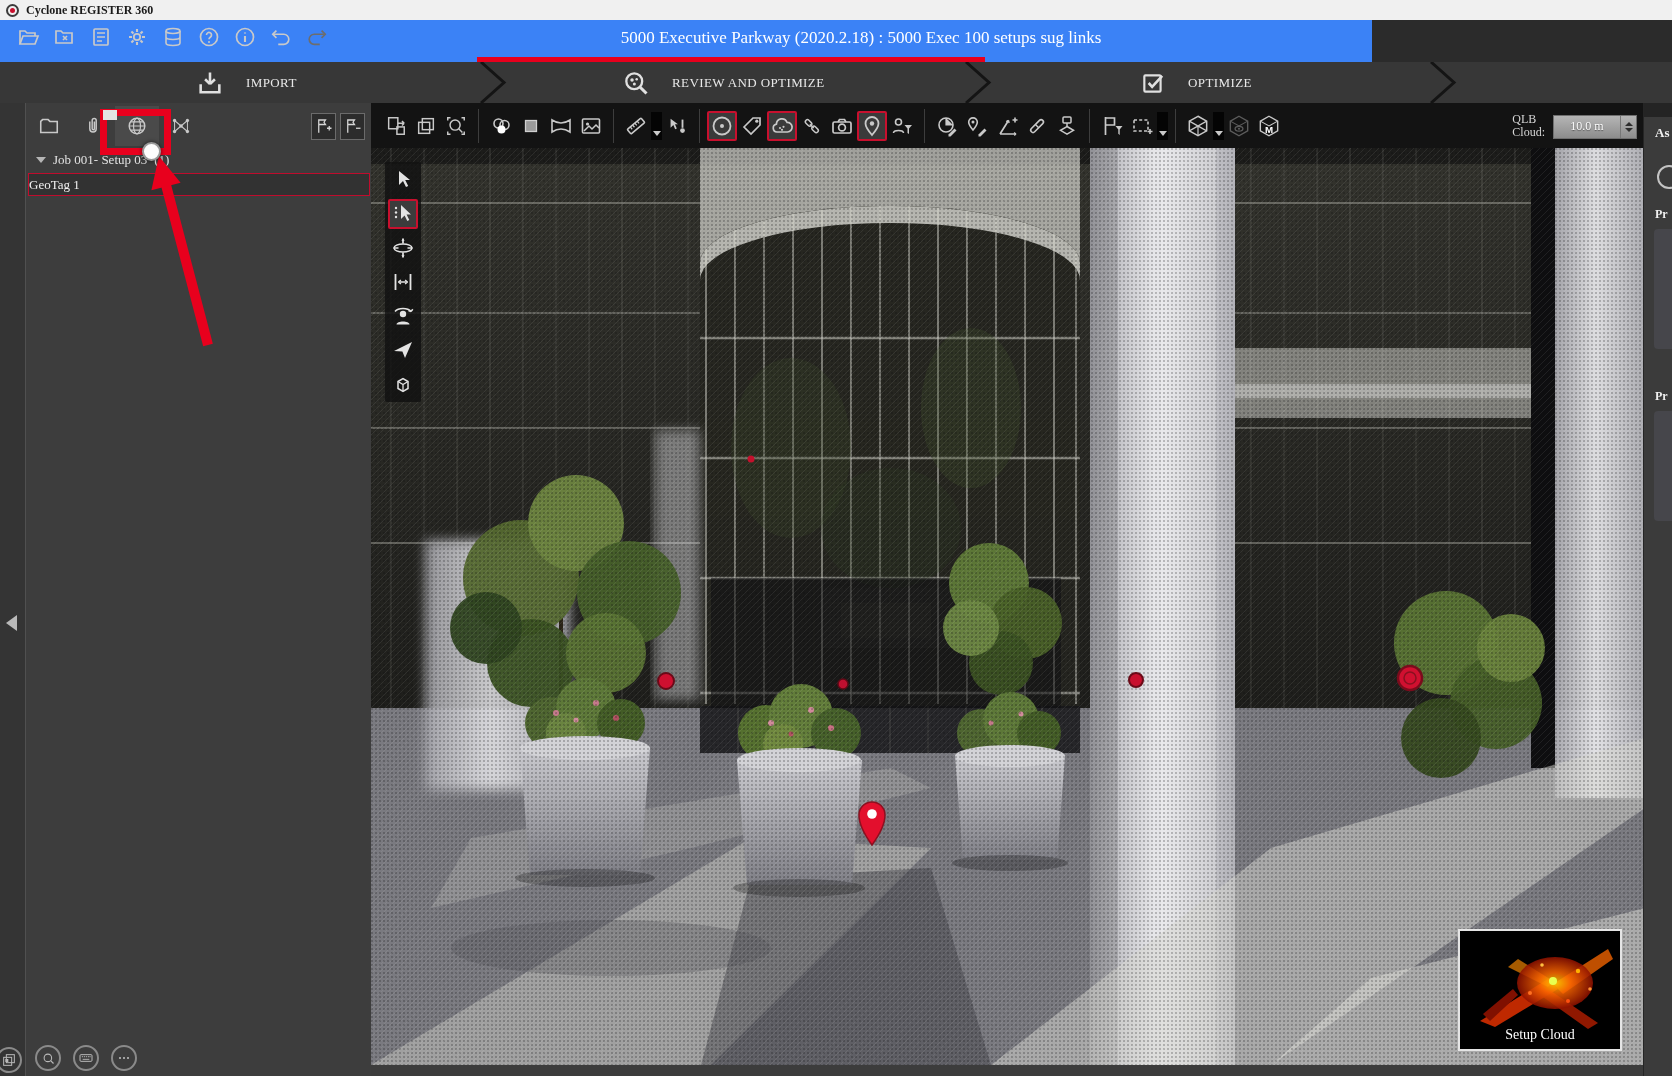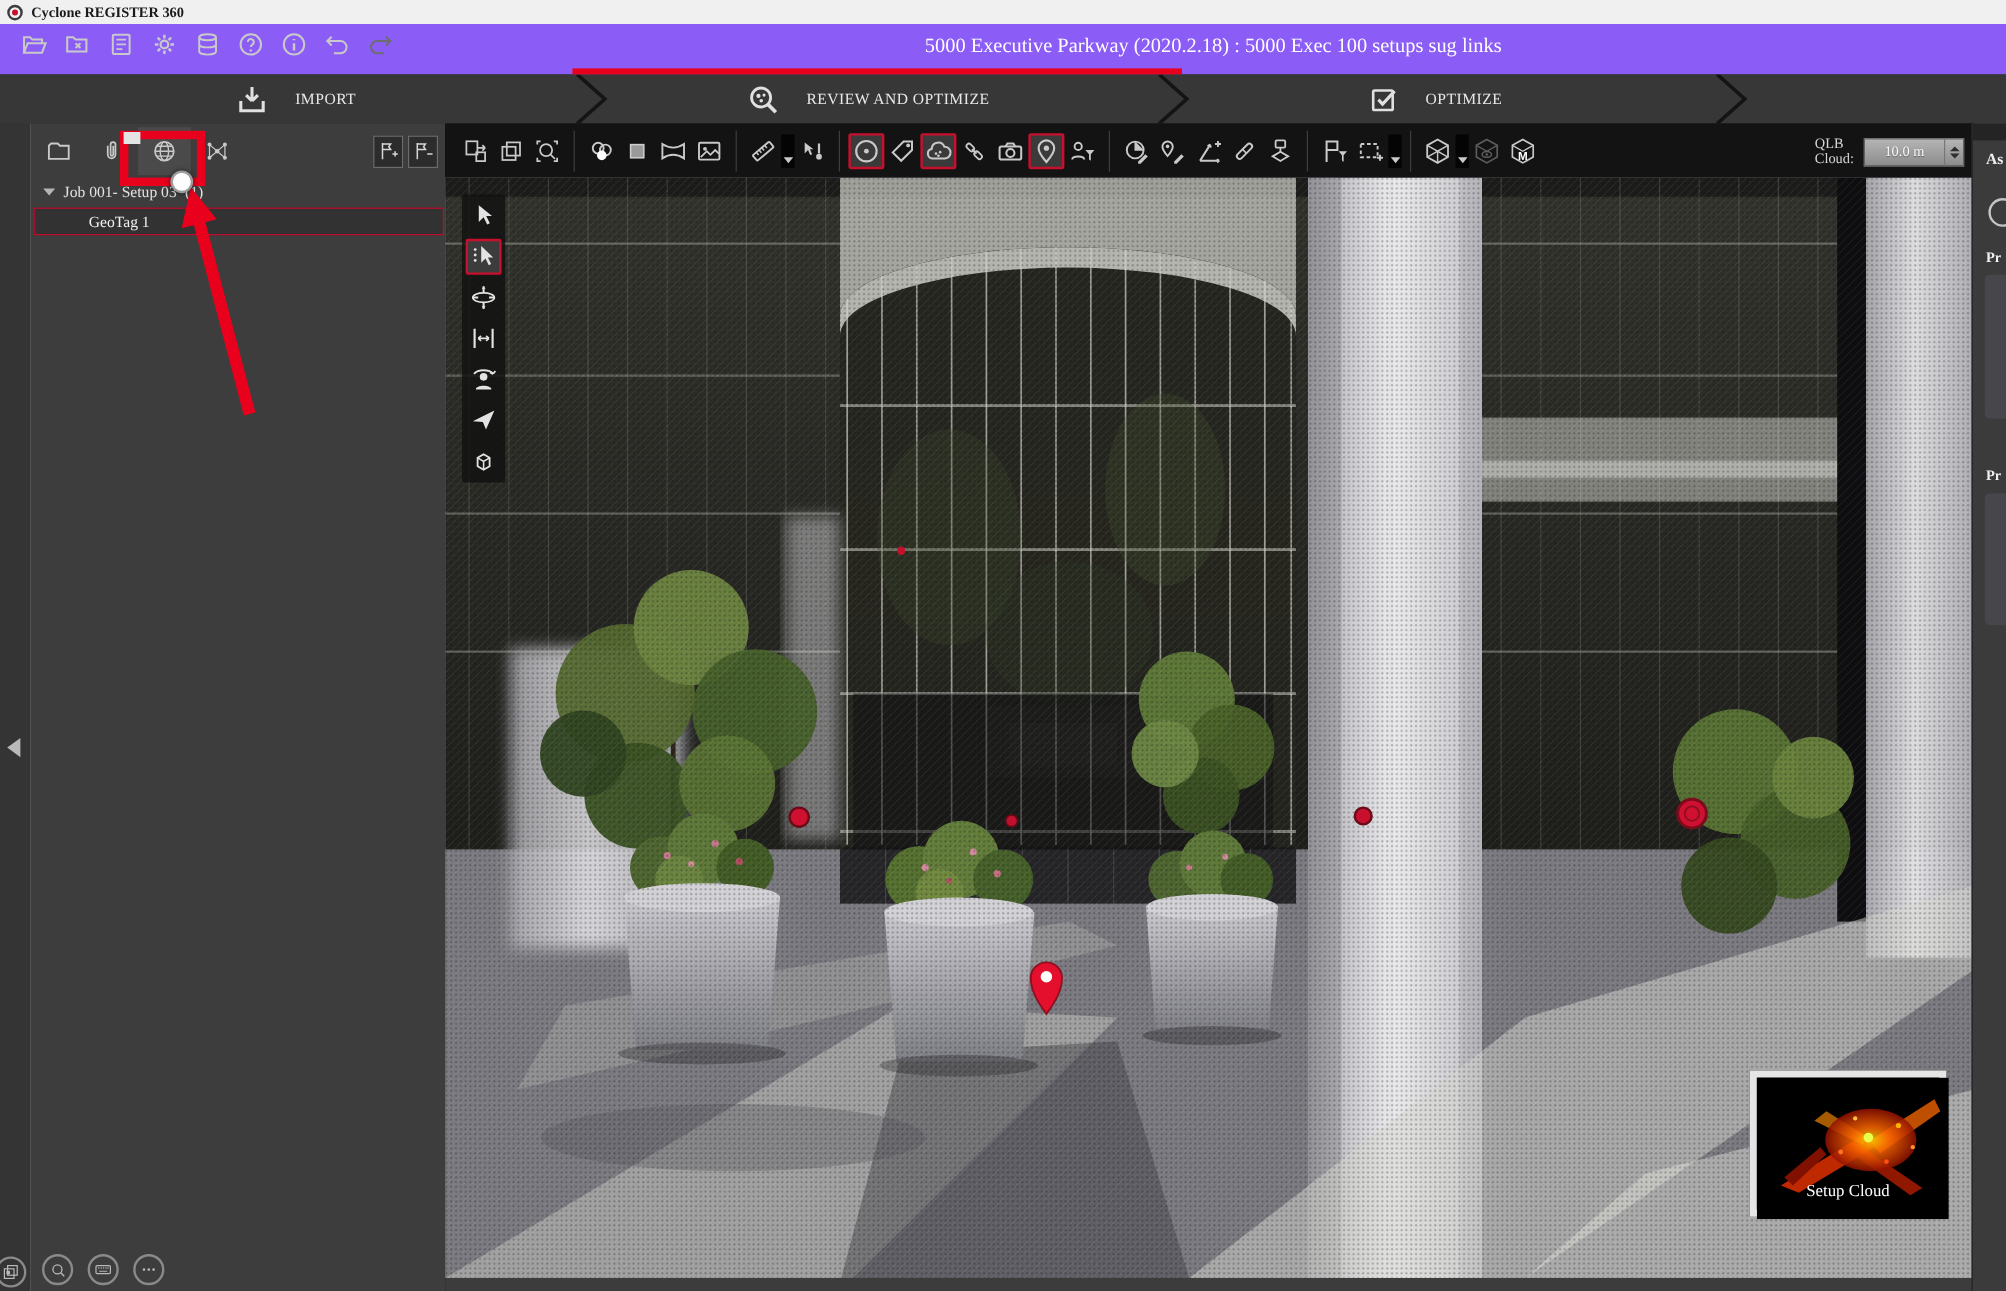--- a/index.html
+++ b/index.html
@@ -5,21 +5,21 @@
   html,body{margin:0;padding:0;background:#222;}
   *{box-sizing:border-box;}
   #stage{position:relative;width:1672px;height:1076px;overflow:hidden;
          font-family:Liberation Serif, serif;background:#2b2b2b;}
   
   #titlebar{position:absolute;left:0;top:0;width:1672px;height:20px;background:#f0f0f0;
             display:flex;align-items:center;color:#1a1a1a;font-size:12px;font-weight:bold;}
   #titlebar .logo{width:13px;height:13px;border-radius:50%;border:2px solid #3c3c3c;margin:0 7px 0 6px;position:relative;}
   #titlebar .logo::after{content:"";position:absolute;left:2px;top:2px;width:5px;height:5px;border-radius:50%;background:#c8102e;}
   
-  #menubar{position:absolute;left:0;top:20px;width:1672px;height:42px;background:#8b5cf6;padding-left:40px;}
+  #menubar{position:absolute;left:0;top:20px;width:1372px;height:42px;background:#3b82f6;padding-left:40px;}
   #menubar .mrow{position:absolute;left:16px;top:4px;display:flex;gap:10px;align-items:center;}
   .mbtn{width:26px;height:26px;display:flex;align-items:center;justify-content:center;color:#c9c9c9;}
   .mbtn.dim{color:#6d6d6d;}
   #proj-title{position:absolute;left:350px;right:0;top:8px;text-align:center;color:#fff;font-size:17px;}
   
   #tabbar{position:absolute;left:0;top:62px;width:1672px;height:41px;background:#373737;}
   #tabbar svg.chev{position:absolute;left:0;top:0;}
   .wtab{position:absolute;top:0;height:41px;display:flex;align-items:center;gap:22px;color:#e8e8e8;
         font-size:13px;letter-spacing:.4px;}
   .wtab .icn{color:#e0e0e0;}
@@ -33,21 +33,21 @@
   #rail .cbtn{position:absolute;left:-4px;top:944px;}
   #ptab-strip{position:absolute;left:27px;top:2px;width:344px;height:42px;display:flex;align-items:center;}
   .ptab{width:44px;height:40px;display:flex;align-items:center;justify-content:center;color:#c9c9c9;}
   .ptab.active{background:#4a4a4a;}
   .flagbtn{width:25px;height:27px;background:#2c2c2c;border:1px solid #6b6b6b;color:#d6d6d6;
            display:flex;align-items:center;justify-content:center;margin-left:4px;}
   #tree{position:absolute;left:27px;top:46px;width:344px;color:#e2e2e2;font-size:13px;}
   #tree .root{display:flex;align-items:center;gap:7px;padding:3px 0 3px 9px;}
   #tree .tri{width:0;height:0;border-left:5px solid transparent;border-right:5px solid transparent;border-top:6px solid #b5b5b5;}
   #tree .item{margin:2px 1px 0 1px;height:23px;border:1px solid #c00c2d;background:#323232;
-              display:flex;align-items:center;padding-left:45px;color:#f0f0f0;}
+              display:flex;align-items:center;color:#f0f0f0;}
   #panel-bottom{position:absolute;left:27px;top:942px;display:flex;gap:12px;}
   
   #viewport{position:absolute;left:371px;top:103px;width:1274px;height:973px;background:#101010;}
   #vtoolbar{position:absolute;left:0;top:0;width:1274px;height:45px;background:#131313;
             display:flex;align-items:center;padding:0 8px 0 10px;}
   .ti{width:30px;height:30px;display:flex;align-items:center;justify-content:center;color:#c9c9c9;flex:none;}
   .ti.hot{border:2px solid #c8102e;background:#3a3a3a;border-radius:2px;}
   .ti.dim{opacity:.4;}
   .vsep{width:1px;height:34px;background:#3d3d3d;margin:0 7px;flex:none;}
   .dd{width:11px;height:28px;background:#040404;display:flex;align-items:flex-end;justify-content:center;padding-bottom:4px;flex:none;}
@@ -63,22 +63,22 @@
   #spinner .arrows i.dn{border-top:4px solid #2e2e2e;}
   #canvas{position:absolute;left:0;top:45px;width:1274px;height:917px;overflow:hidden;background:#6f6f76;}
   #canvas svg.scene{display:block;width:1274px;height:917px;}
   #vstatus{position:absolute;left:0;top:962px;width:1274px;height:11px;background:#3c3c3c;}
   
   #vtools{position:absolute;left:14px;top:14px;width:36px;background:rgba(17,17,17,.82);
           padding:3px;display:flex;flex-direction:column;gap:4px;border-radius:2px;}
   .vt{width:30px;height:30px;display:flex;align-items:center;justify-content:center;color:#e3e3e3;}
   .vt.hot{border:2px solid #c8102e;background:#3c3c3c;border-radius:2px;}
   
-  #thumb{position:absolute;left:1087px;top:744px;width:164px;height:122px;background:#000;
-         border:6px solid #e5e5e5;}
+  #thumb{position:absolute;left:1087px;top:781px;width:164px;height:122px;background:#000;
+         border:2px solid #e5e5e5;}
   #thumb .tlabel{position:absolute;left:0;right:0;bottom:6px;text-align:center;color:#fff;font-size:14px;}
   
   #right-panel{position:absolute;left:1643px;top:103px;width:29px;height:973px;background:#3b3b3b;border-left:1px solid #252525;overflow:hidden;color:#f0f0f0;}
   #right-panel .rtop{position:absolute;left:0;top:0;width:29px;height:14px;background:#242424;}
   #right-panel .hdr{position:absolute;left:11px;top:22px;font-size:13px;font-weight:bold;}
   #right-panel .ricon{position:absolute;left:13px;top:62px;width:24px;height:24px;border:2px solid #c4c4c4;border-radius:50%;}
   #right-panel .p1{position:absolute;left:11px;top:104px;font-size:12px;font-weight:bold;}
   #right-panel .box1{position:absolute;left:10px;top:126px;width:60px;height:120px;background:#46464b;border-radius:4px;}
   #right-panel .p2{position:absolute;left:11px;top:286px;font-size:12px;font-weight:bold;}
   #right-panel .box2{position:absolute;left:10px;top:308px;width:60px;height:110px;background:#46464b;border-radius:4px;}

